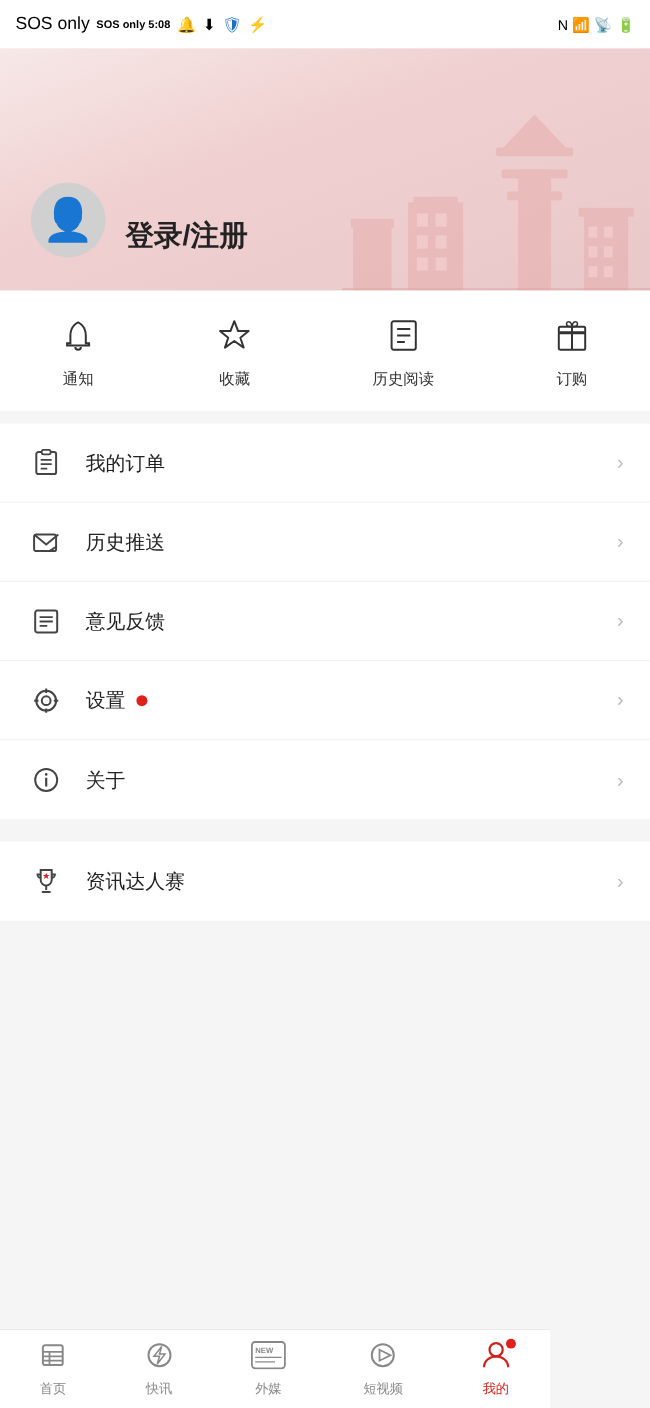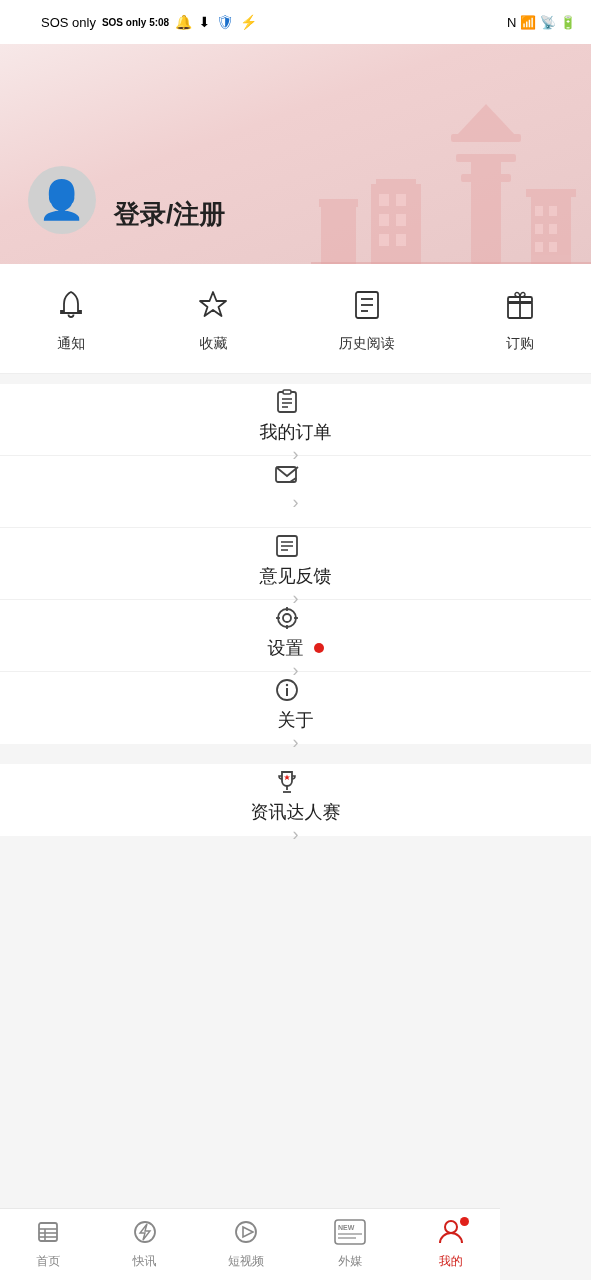--- a/index.html
+++ b/index.html
@@ -102,21 +102,20 @@
       background: #fff;
     }
     .menu-item {
       display: flex;
       align-items: center;
       padding: 0 24px;
       height: 72px;
       border-bottom: 1px solid #f0f0f0;
       cursor: pointer;
       position: relative;
-      flex-direction: column;
     }
     .menu-item:last-child { border-bottom: none; }
     .menu-item-icon {
       width: 36px;
       height: 36px;
       display: flex;
       align-items: center;
       justify-content: center;
       font-size: 22px;
       color: #444;
@@ -193,21 +192,21 @@
     }
 
     
     .bottom-spacer { height: 80px; }
   </style>
 </head>
 <body>
 
 <div class="status-bar">
   <div class="status-left">
-    <span style="font-size:13px;font-weight:500;margin-left:27px;">SOS only</span>
+    <span style="font-size:16px;font-weight:500;">SOS only</span>
     <span class="status-time" style="font-size:10px;">SOS only  5:08</span>
     <span style="font-size:14px;">🔔</span>
     <span style="font-size:14px;">⬇</span>
     <span style="font-size:14px; color:#1a6fcc;">🛡</span>
     <span style="font-size:14px; color:#e87030;">⚡</span>
   </div>
   <div class="status-right">
     <span style="font-size:13px;">N</span>
     <span style="font-size:13px;">📶</span>
     <span style="font-size:13px;">📡</span>
@@ -330,20 +329,21 @@
   </div>
 
   <div class="menu-item">
     <div class="menu-item-icon">
       <svg width="26" height="26" viewBox="0 0 26 26" fill="none" xmlns="http://www.w3.org/2000/svg">
         <rect x="2" y="6" width="20" height="15" rx="2" stroke="#444" stroke-width="1.8"></rect>
         <polyline points="2,6 13,15 24,6" stroke="#444" stroke-width="1.8" fill="none"></polyline>
         <line x1="16" y1="21" x2="22" y2="17" stroke="#444" stroke-width="1.8"></line>
       </svg>
     </div>
+    <span class="menu-item-label">历史推送</span>
     <span class="menu-arrow">›</span>
   </div>
 
   <div class="menu-item">
     <div class="menu-item-icon">
       <svg width="26" height="26" viewBox="0 0 26 26" fill="none" xmlns="http://www.w3.org/2000/svg">
         <rect x="3" y="3" width="20" height="20" rx="2" stroke="#444" stroke-width="1.8"></rect>
         <line x1="7" y1="9" x2="19" y2="9" stroke="#444" stroke-width="1.6"></line>
         <line x1="7" y1="13" x2="19" y2="13" stroke="#444" stroke-width="1.6"></line>
         <line x1="7" y1="17" x2="14" y2="17" stroke="#444" stroke-width="1.6"></line>
@@ -423,45 +423,45 @@
   </div>
 
   <div class="nav-item">
     <span class="nav-item-icon">
       <svg width="26" height="26" viewBox="0 0 26 26" fill="none" xmlns="http://www.w3.org/2000/svg">
         <circle cx="13" cy="13" r="10" stroke="#888" stroke-width="1.8"></circle>
         <polygon points="15,5 8,14 13,14 11,21 18,12 13,12" stroke="#888" stroke-width="1.4" fill="none"></polygon>
       </svg>
     </span>
     <span class="nav-item-label">快讯</span>
-  </div>
-
-  <div class="nav-item">
-    <span class="nav-item-icon">
-      <svg width="26" height="26" viewBox="0 0 26 26" fill="none" xmlns="http://www.w3.org/2000/svg">
-        <circle cx="13" cy="13" r="10" stroke="#888" stroke-width="1.8"></circle>
-        <polygon points="10,8 20,13 10,18" stroke="#888" stroke-width="1.6" fill="none"></polygon>
-      </svg>
-    </span>
-    <span class="nav-item-label">短视频</span>
   </div>
 
   <div class="nav-item">
     <span class="nav-item-icon">
       <svg width="32" height="26" viewBox="0 0 32 26" fill="none" xmlns="http://www.w3.org/2000/svg">
         <rect x="1" y="1" width="30" height="24" rx="3" stroke="#888" stroke-width="1.6"></rect>
         <text x="4" y="11" font-size="7" font-family="sans-serif" fill="#888" font-weight="bold">NEW</text>
         <line x1="4" y1="15" x2="28" y2="15" stroke="#888" stroke-width="1.2"></line>
         <line x1="4" y1="19" x2="22" y2="19" stroke="#888" stroke-width="1.2"></line>
       </svg>
     </span>
     <span class="nav-item-label">外媒</span>
   </div>
 
   <div class="nav-item">
+    <span class="nav-item-icon">
+      <svg width="26" height="26" viewBox="0 0 26 26" fill="none" xmlns="http://www.w3.org/2000/svg">
+        <circle cx="13" cy="13" r="10" stroke="#888" stroke-width="1.8"></circle>
+        <polygon points="10,8 20,13 10,18" stroke="#888" stroke-width="1.6" fill="none"></polygon>
+      </svg>
+    </span>
+    <span class="nav-item-label">短视频</span>
+  </div>
+
+  <div class="nav-item">
     <span class="nav-item-icon active" style="position:relative;">
       <svg width="28" height="26" viewBox="0 0 28 26" fill="none" xmlns="http://www.w3.org/2000/svg">
         <circle cx="14" cy="8" r="6" stroke="#d0201a" stroke-width="2"></circle>
         <path d="M3 24C3 18.5 8 14 14 14s11 4.5 11 10" stroke="#d0201a" stroke-width="2" fill="none"></path>
       </svg>
       <span style="position:absolute; top:-2px; right:-4px; width:9px; height:9px; background:#e0201a; border-radius:50%; display:block;"></span>
     </span>
     <span class="nav-item-label active">我的</span>
   </div>
 

